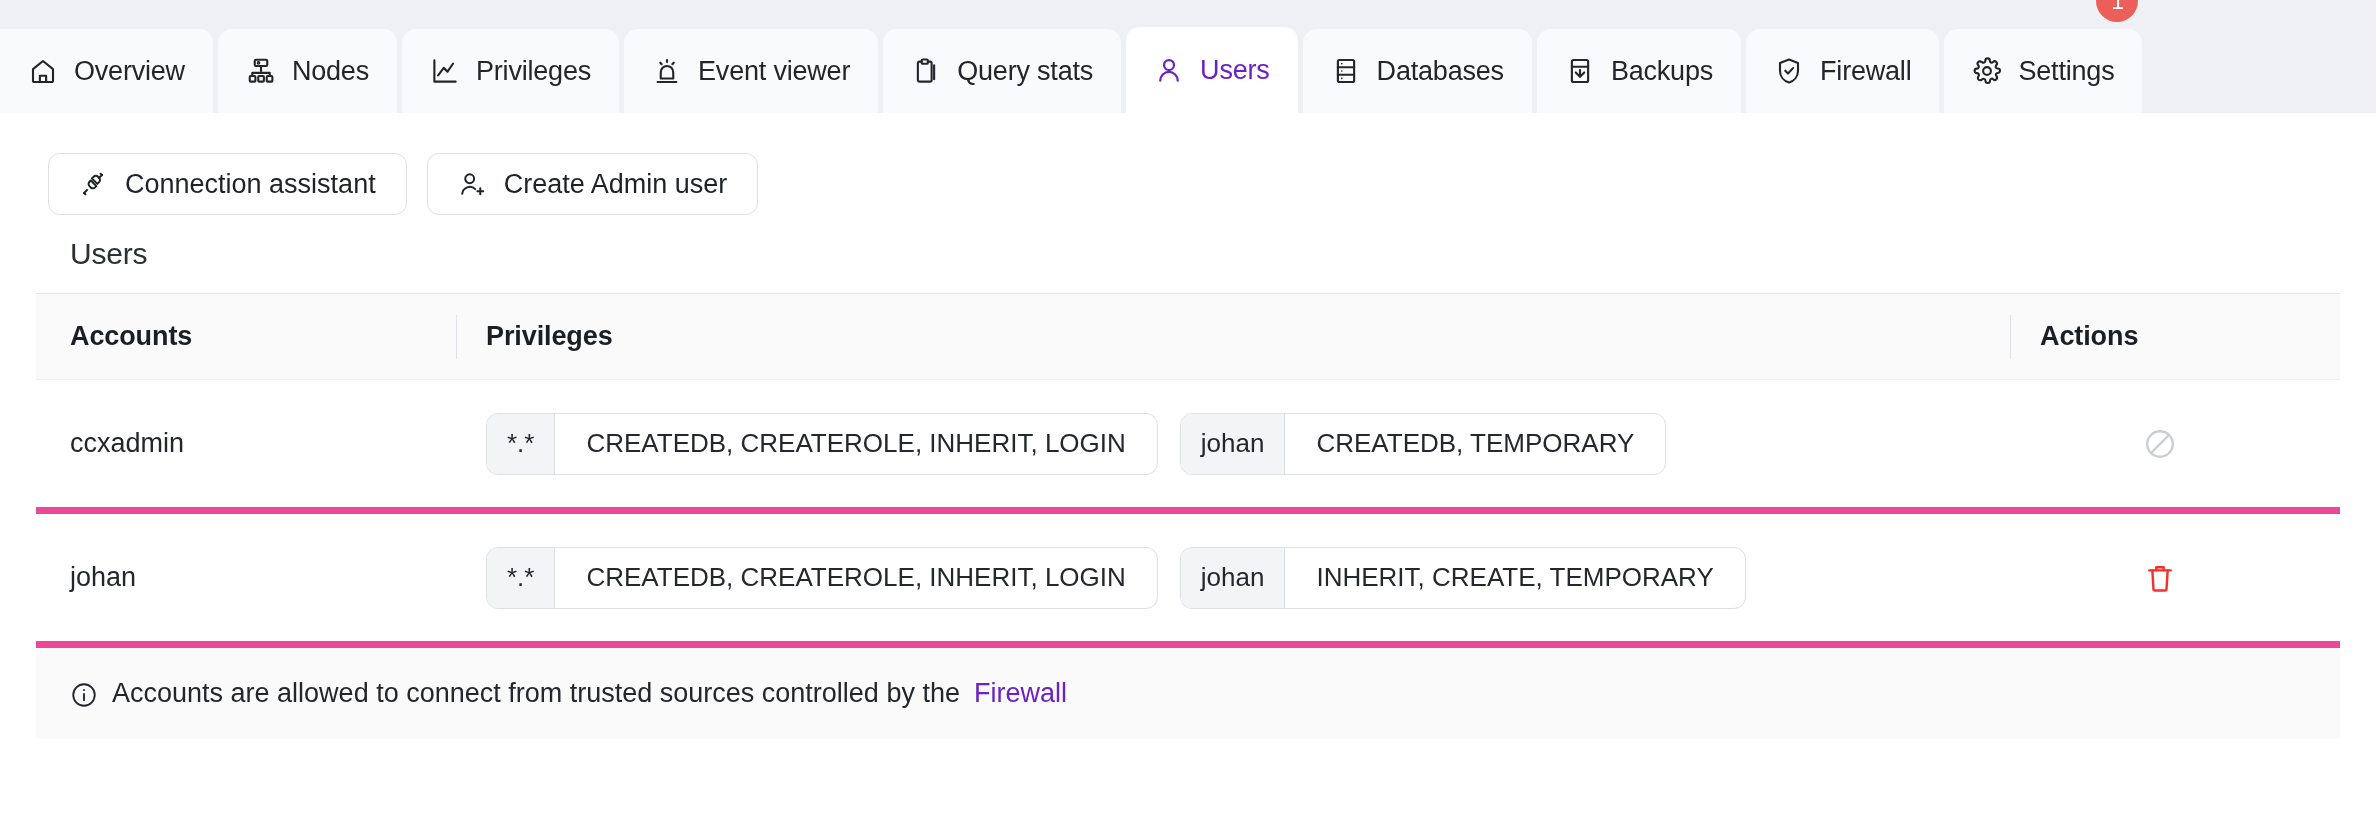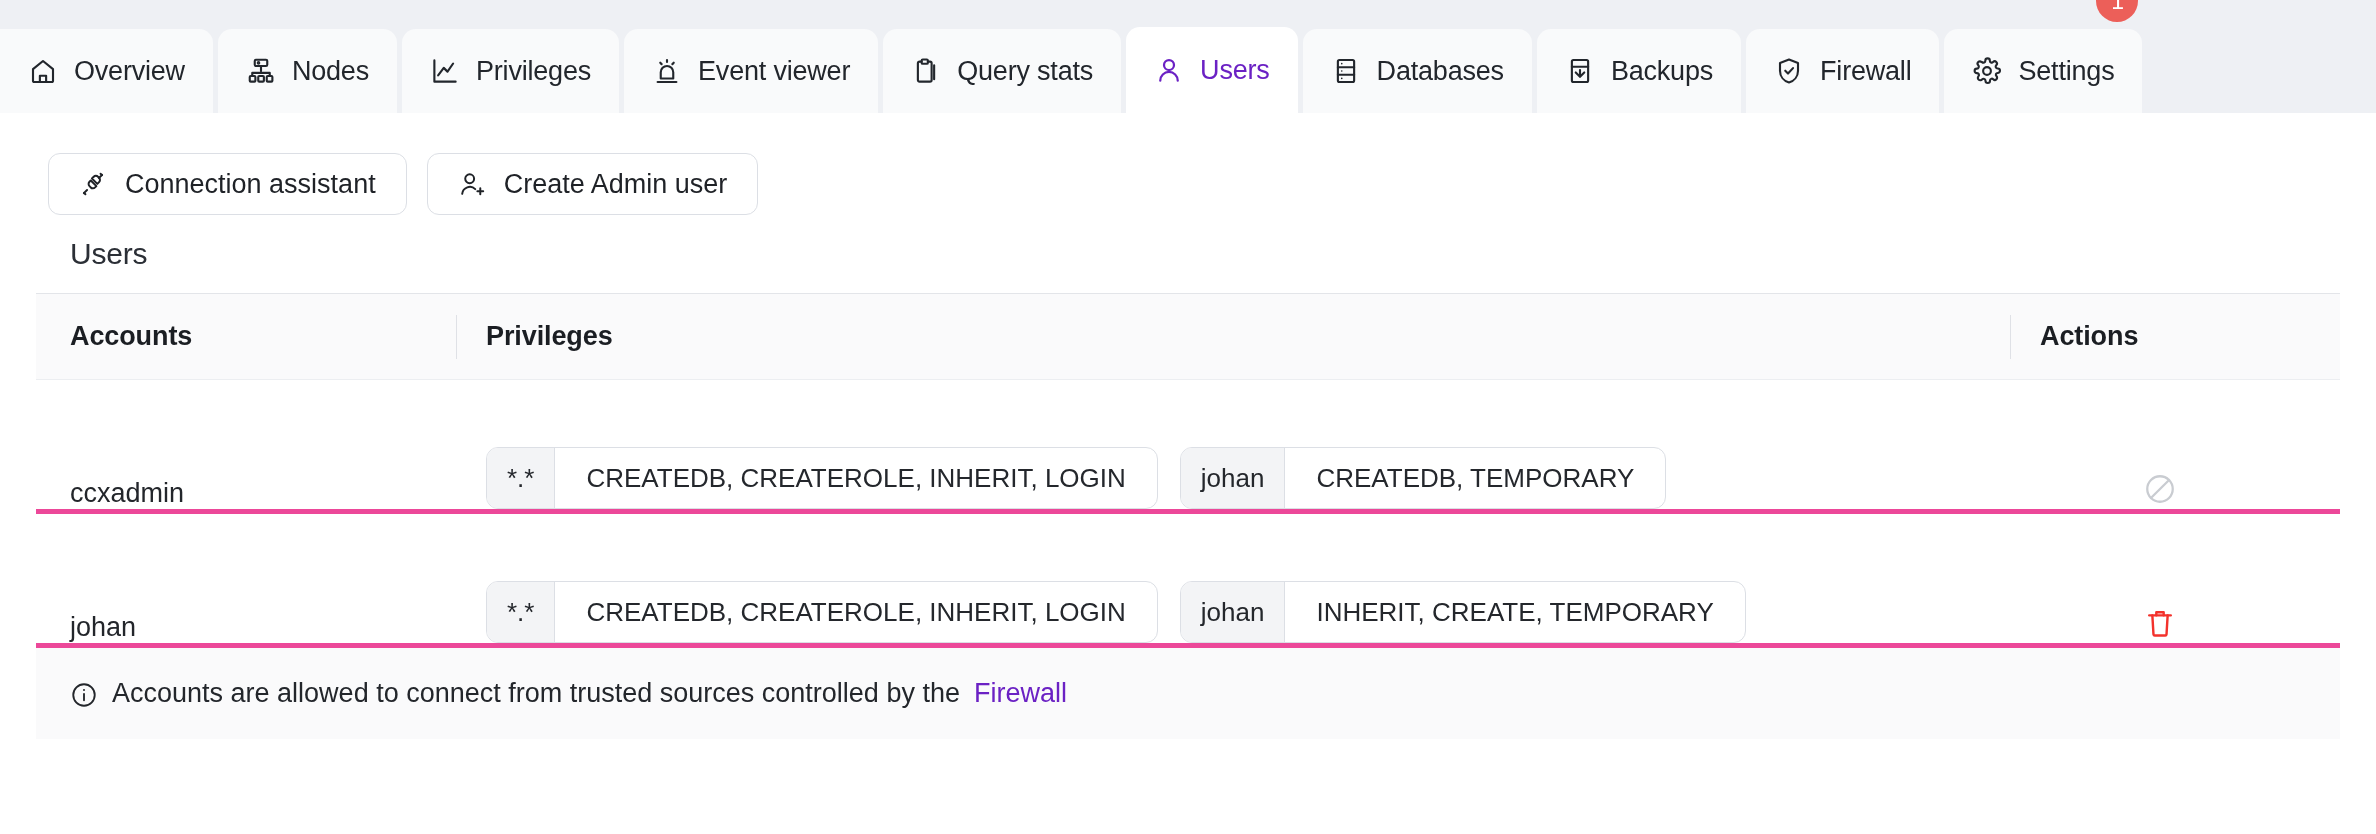--- a/index.html
+++ b/index.html
@@ -136,23 +136,23 @@
 
   .thead {
     display: flex;
     align-items: center;
     background: #fafafb;
     height: 86px;
     border-bottom: 1px solid #eceef1;
   }
   .tbody-row {
     display: flex;
-    align-items: flex-end;
+    align-items: center;
     height: 134px;
-    border-bottom: 5px solid #ec4899;
+    border-bottom: 7px solid #ec4899;
     background: #ffffff;
   }
 
   .col-account { flex: 0 0 420px; padding-left: 34px; }
   .col-priv    { flex: 1 1 auto;  padding-left: 30px; position: relative; }
   .col-actions { flex: 0 0 330px; padding-left: 30px; position: relative; }
 
   .col-priv::before, .col-actions::before {
     content: "";
     position: absolute;

